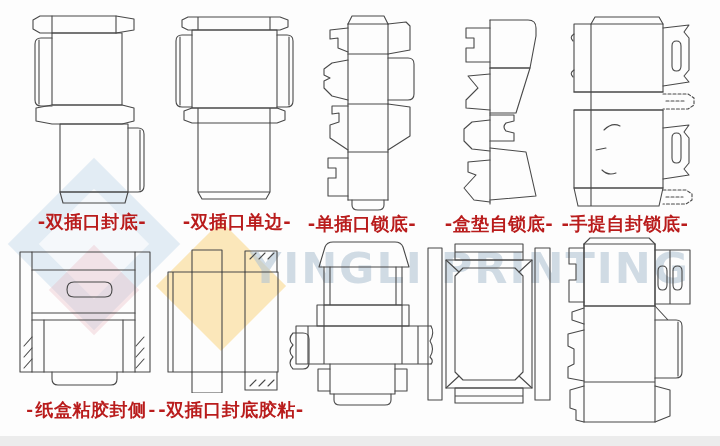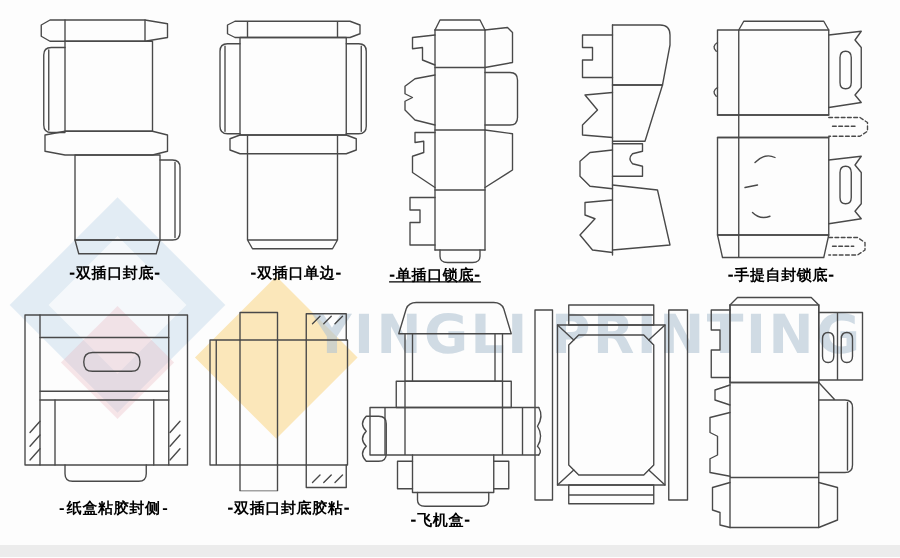--- a/index.html
+++ b/index.html
@@ -39,26 +39,26 @@
   .f4{left:440px;top:8px;width:124px;height:205px;}
   .f5{left:566px;top:8px;width:150px;height:205px;}
   .f6{left:12px;top:240px;width:148px;height:160px;}
   .f7{left:160px;top:238px;width:152px;height:155px;}
   .f8{left:294px;top:236px;width:142px;height:172px;}
   .f9{left:424px;top:238px;width:162px;height:172px;}
   .f10{left:564px;top:236px;width:152px;height:190px;}
   
   .lbl{
     position:absolute;text-align:center;
-    font-size:12px;font-weight:bold;color:#000000;letter-spacing:0.5px;
+    font-size:18px;font-weight:bold;color:#b91c1c;letter-spacing:0.5px;
     white-space:nowrap;
   }
   .l1{left:20px;top:210px;width:144px;}
   .l2{left:170px;top:210px;width:134px;}
-  .l3{left:284px;top:212px;width:128px;text-decoration:underline;}
+  .l3{left:298px;top:212px;width:128px;}
   .l4{left:437px;top:212px;width:124px;}
   .l5{left:550px;top:212px;width:150px;}
   .l6{left:19px;top:398px;width:144px;font-family:Liberation Mono, monospace;}
   .l7{left:150px;top:398px;width:162px;}
   .l8{left:285px;top:408px;width:135px;}
   .l9{left:424px;top:410px;width:130px;}
   .l10{left:564px;top:424px;width:120px;}
 </style>
 </head>
 <body>
@@ -207,18 +207,18 @@
       <path d="M20,94 L4,98 L4,110 L10,113 L10,128 L4,131 L4,142 L20,145"></path>
       <path d="M91,84 H112 Q118,84 118,90 V136 Q118,142 112,142 H91 M114,86 V140 M91,70 L104,84"></path>
       <path d="M20,150 L6,154 L6,172 L12,174 L12,184 L20,186"></path>
       <path d="M91,150 L106,154 V180 L91,186"></path>
     </svg>
   </div>
 
   <div class="lbl l1">-双插口封底-</div>
   <div class="lbl l2">-双插口单边-</div>
   <div class="lbl l3">-单插口锁底-</div>
+  <div class="lbl l4">-盒垫自锁底-</div>
   <div class="lbl l5">-手提自封锁底-</div>
   <div class="lbl l6">-纸盒粘胶封侧-</div>
   <div class="lbl l7">-双插口封底胶粘-</div>
-  <div class="lbl l8">-飞机盒-</div>
 
 </div>
 
 </body></html>

